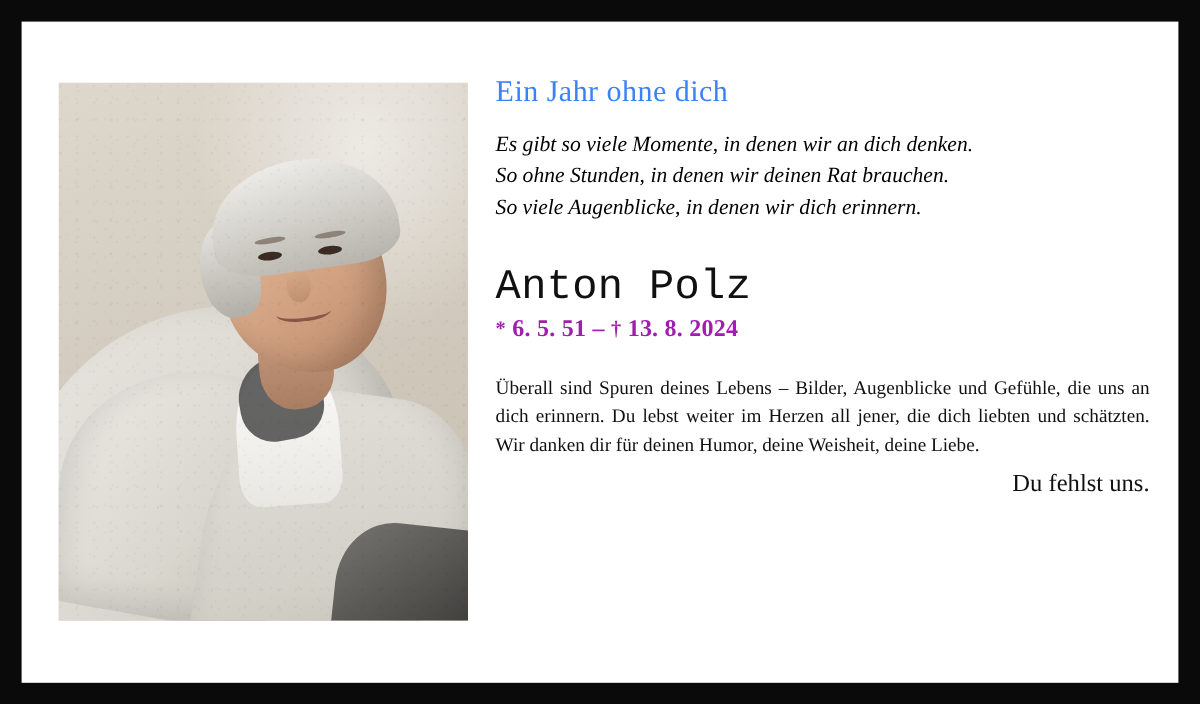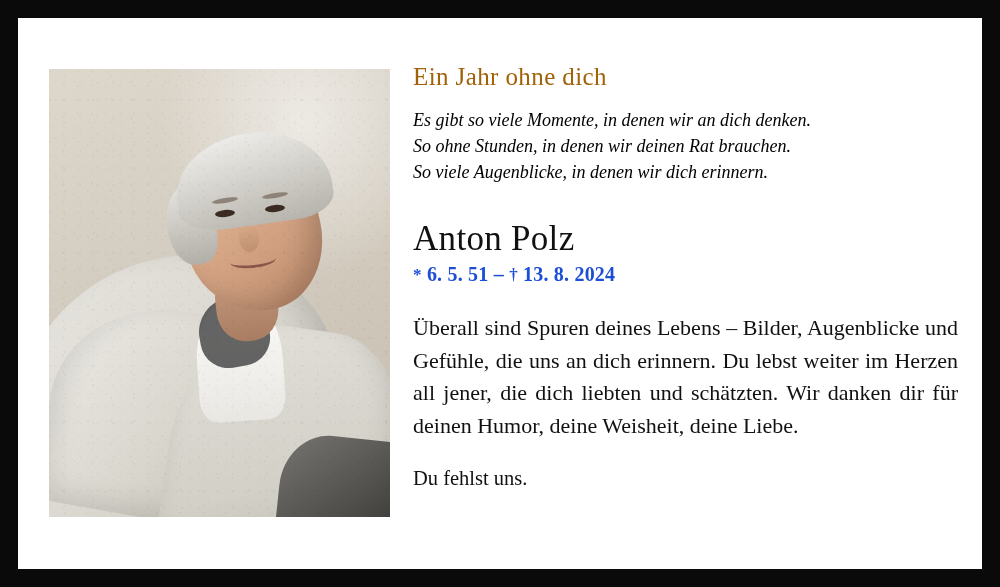--- a/index.html
+++ b/index.html
@@ -216,65 +216,67 @@
   }
   
   .text-col {
     position: absolute;
     left: 395px;
     top: 45px;
     width: 545px;
   }
   .headline {
     font-size: 25px;
-    color: #a16207;
+    color: #3b82f6;
     letter-spacing: 0.4px;
     margin: 0 0 16px 0;
     font-weight: 400;
   }
   .verse {
     font-style: italic;
     font-size: 18px;
     line-height: 1.45;
     color: #000000;
     margin: 0 0 34px 0;
   }
   .verse div { white-space: nowrap; }
   .name {
     font-size: 35px;
     color: #111111;
     letter-spacing: 0.3px;
     margin: 0 0 4px 0;
     font-weight: 400;
+    font-family: Liberation Mono, monospace;
   }
   .dates {
     font-size: 20px;
     font-weight: bold;
-    color: #1d4ed8;
+    color: #a21caf;
     margin: 0 0 26px 0;
     letter-spacing: 0.2px;
   }
   .dates .sym {
     font-weight: bold;
     font-size: 17px;
     vertical-align: 1px;
   }
   .body-text {
-    font-size: 22px;
+    font-size: 16px;
     line-height: 1.48;
     color: #111111;
-    margin: 0 0 22px 0;
+    margin: 0 0 6px 0;
     text-align: justify;
     width: 545px;
   }
   .closing {
     font-size: 20.5px;
     line-height: 1.45;
     color: #111111;
     margin: 0;
+    text-align: right;
   }
 </style>
 </head>
 <body>
 
 <div class="page">
   <div class="inner">
 
     <div class="photo-wrap">
       <div class="photo">

